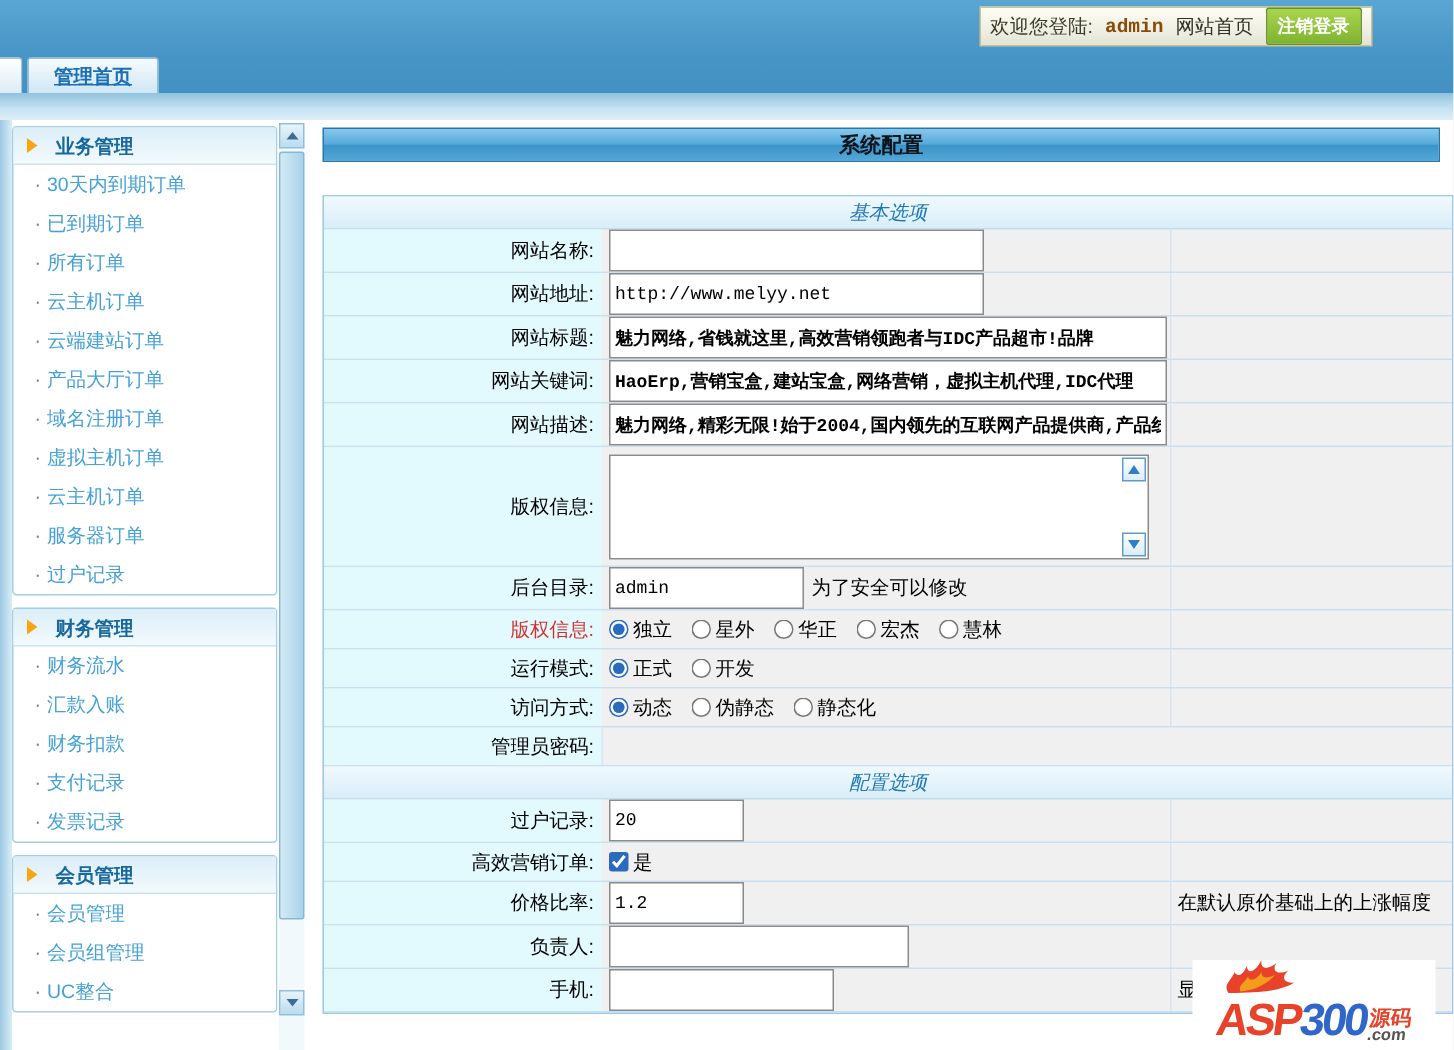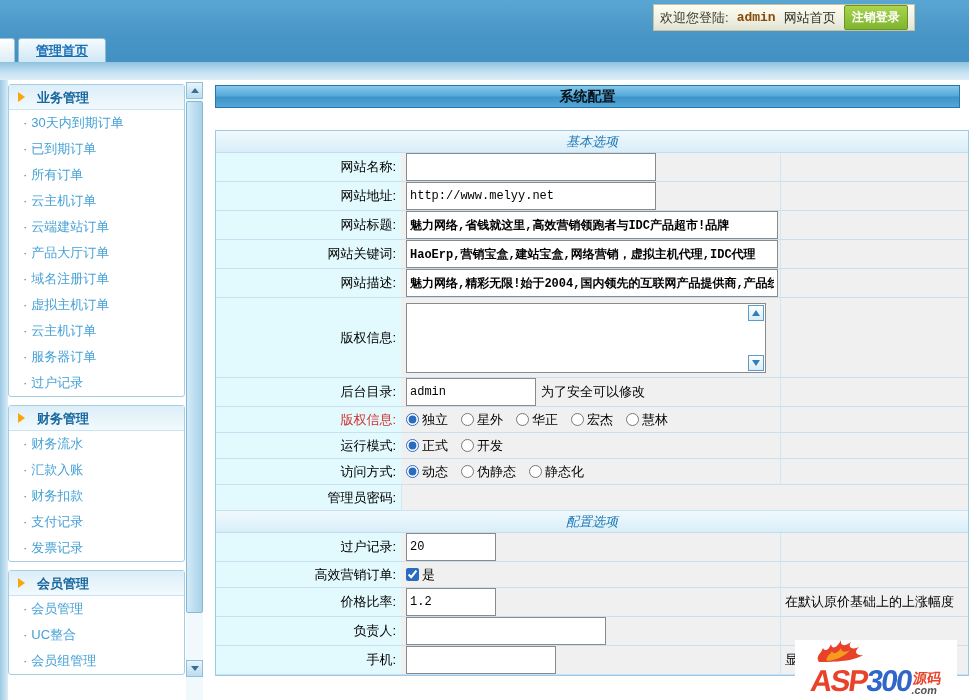--- a/index.html
+++ b/index.html
@@ -140,22 +140,22 @@
     <div class="menu-item"><span class="bullet">·</span><span>支付记录</span></div>
     <div class="menu-item"><span class="bullet">·</span><span>发票记录</span></div>
   </div>
 
   <div class="menu-group">
     <div class="menu-header">
       <span class="menu-arrow"></span>
       <span>会员管理</span>
     </div>
     <div class="menu-item"><span class="bullet">·</span><span>会员管理</span></div>
+    <div class="menu-item"><span class="bullet">·</span><span>会员组管理</span></div>
     <div class="menu-item"><span class="bullet">·</span><span>UC整合</span></div>
-    <div class="menu-item"><span class="bullet">·</span><span>会员组管理</span></div>
   </div>
 </div>
 
 <div class="sbar">
   <div class="sbar-btn sbar-up">
       <span class="tri-up"></span>
     </div>
   <div class="sbar-thumb"></div>
   <div class="sbar-btn sbar-down">
       <span class="tri-down"></span>

